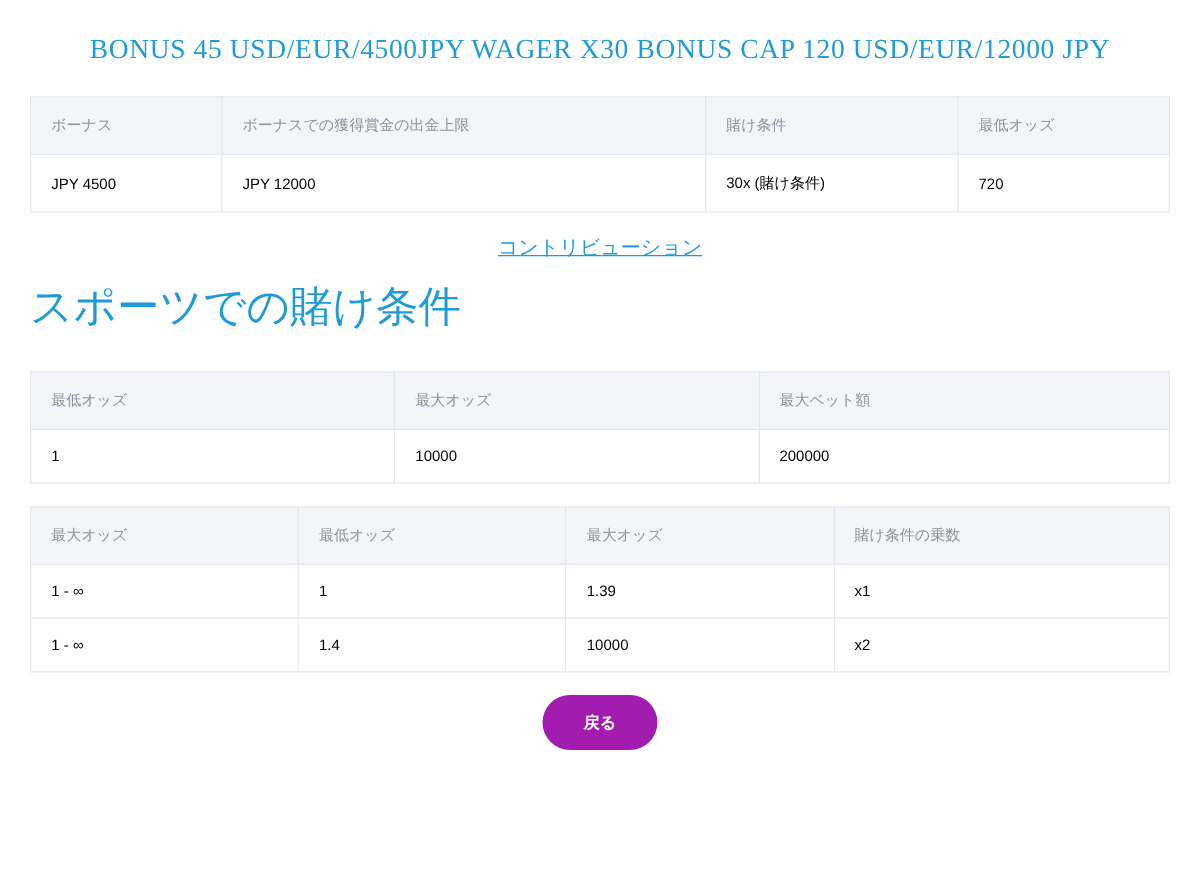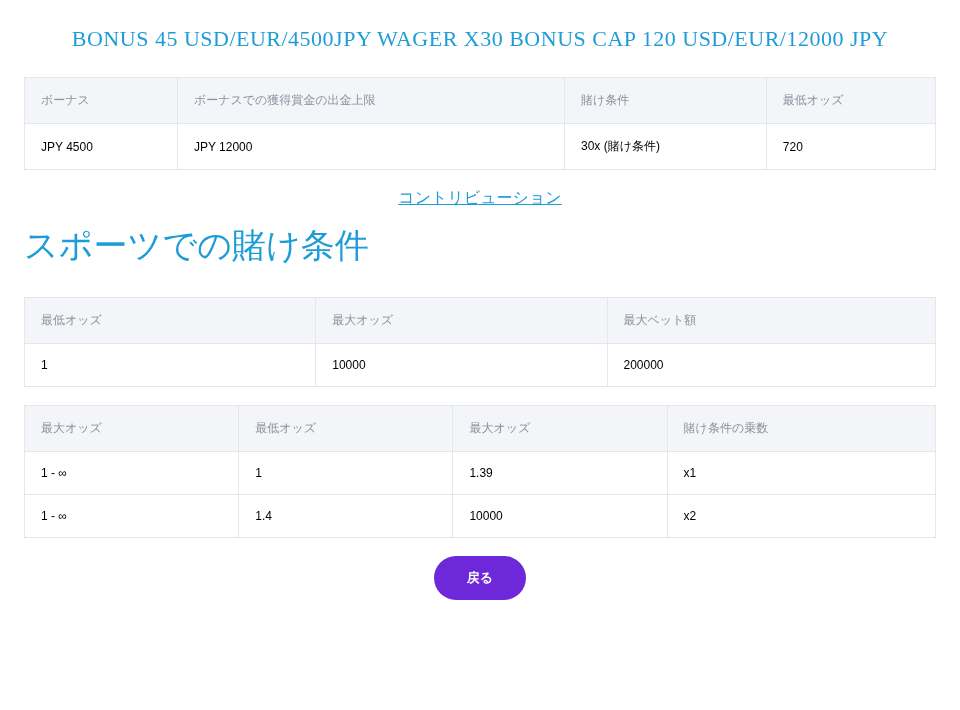--- a/index.html
+++ b/index.html
@@ -71,21 +71,21 @@
     border: none;
     font-size: 13px;
     font-weight: 600;
     color: #fff;
     padding: 13px 0;
     width: 92px;
     border-radius: 24px;
     cursor: pointer;
     text-align: center;
   }
-  .btn-back { background: #6d28d9; }
+  .btn-back { background: #a21caf; }
   .btn-activate { background: #0bab2f; width: 116px; }
   .highlight-box {
     border: 4px solid #ff00e6;
     padding: 6px 8px;
     display: inline-flex;
   }
 </style>
 </head>
 <body>
 

